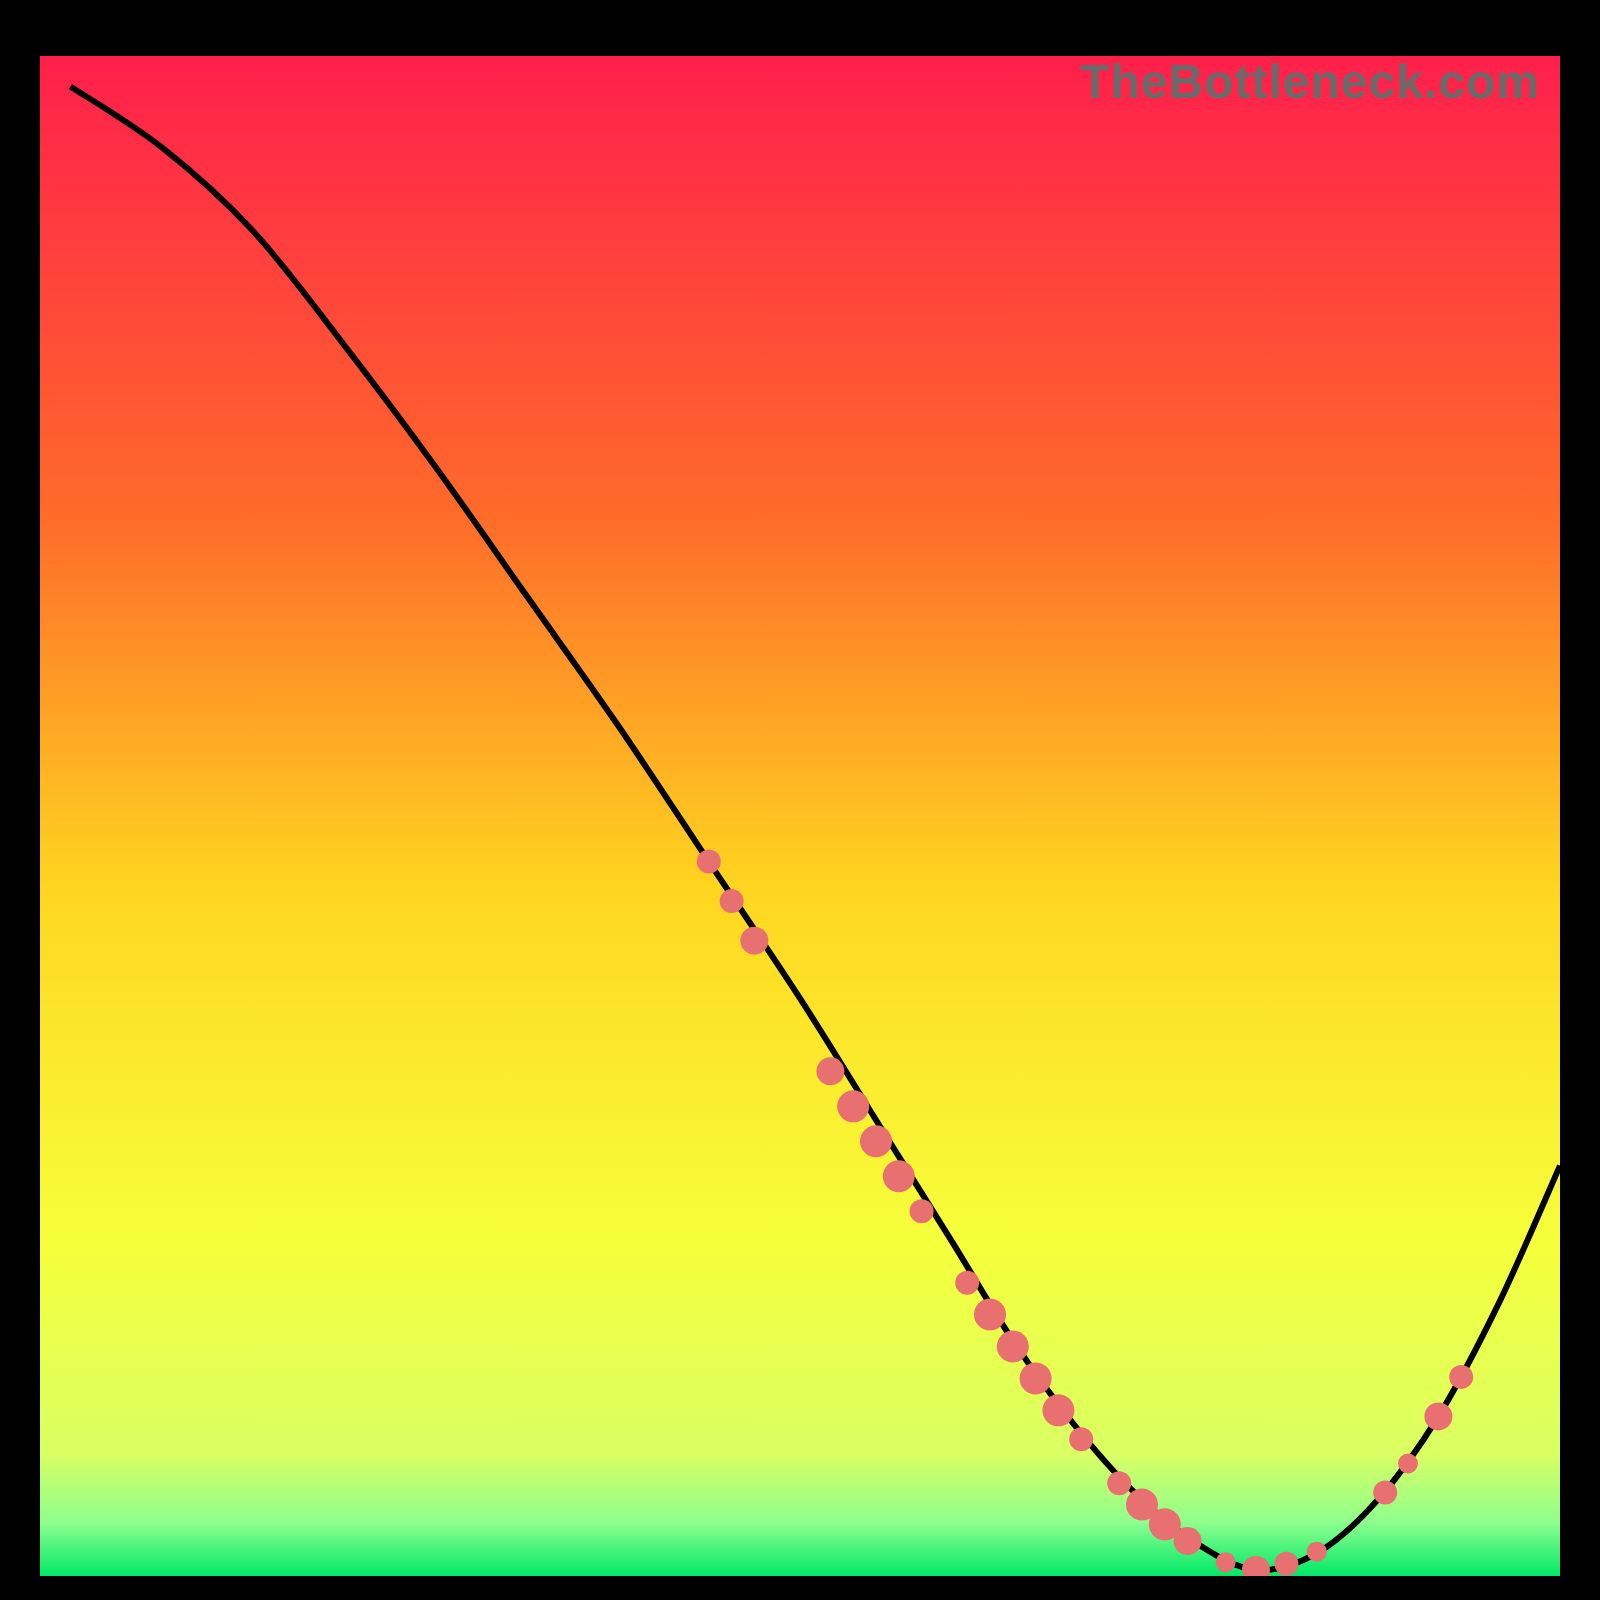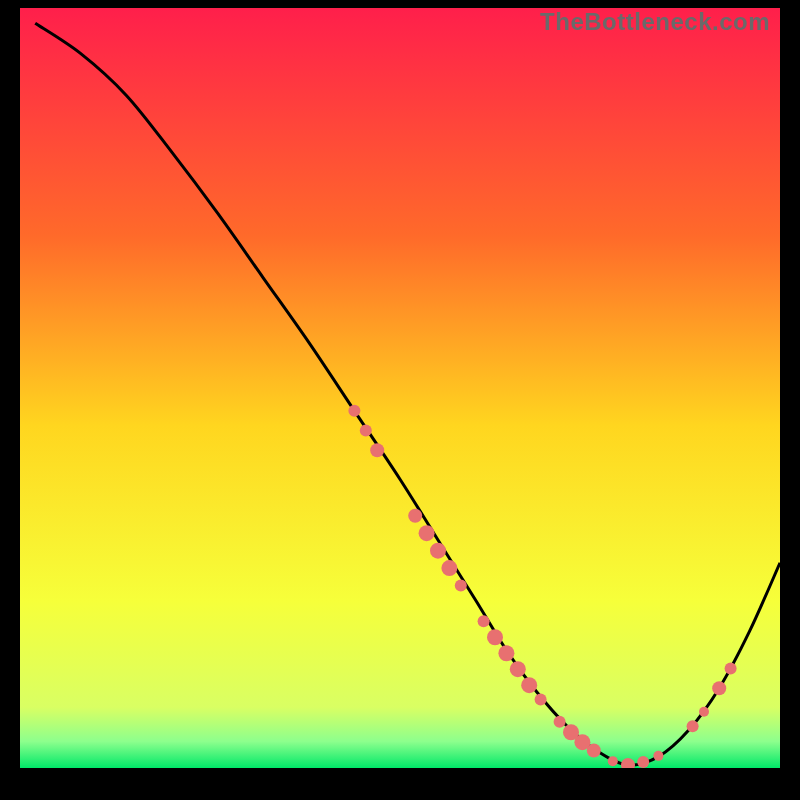--- a/index.html
+++ b/index.html
@@ -6,21 +6,21 @@
     margin: 0;
     padding: 0;
     width: 800px;
     height: 800px;
     background: #000;
     overflow: hidden;
   }
   .frame {
     position: absolute;
     left: 20px;
-    top: 8px;
+    top: 28px;
     width: 756px;
     height: 760px;
     background: #86efac;
   }
   .plot-area {
     position: absolute;
     left: 0;
     top: 0;
     width: 760px;
     height: 760px;

